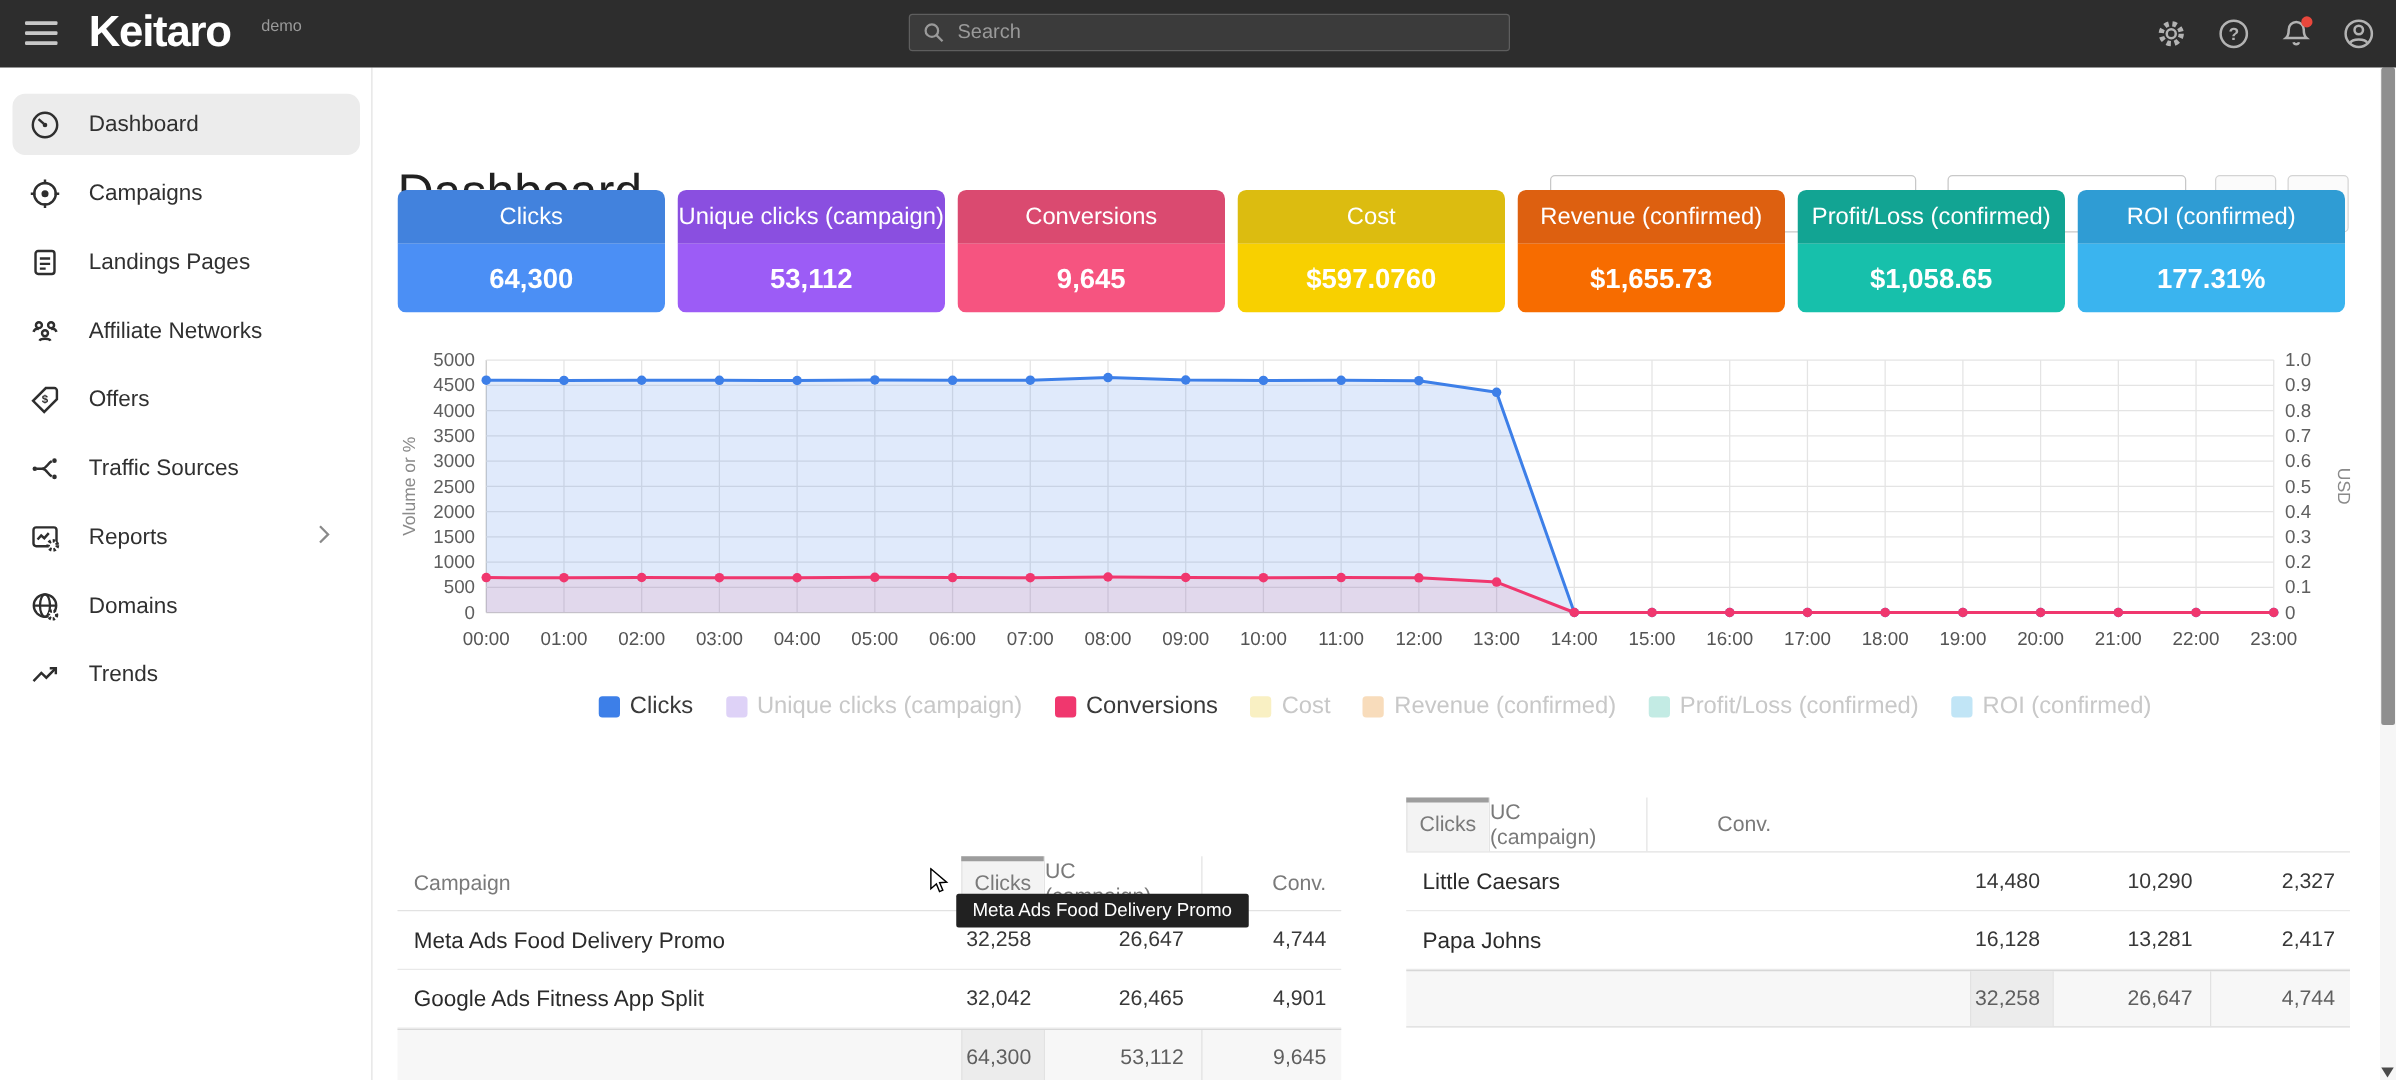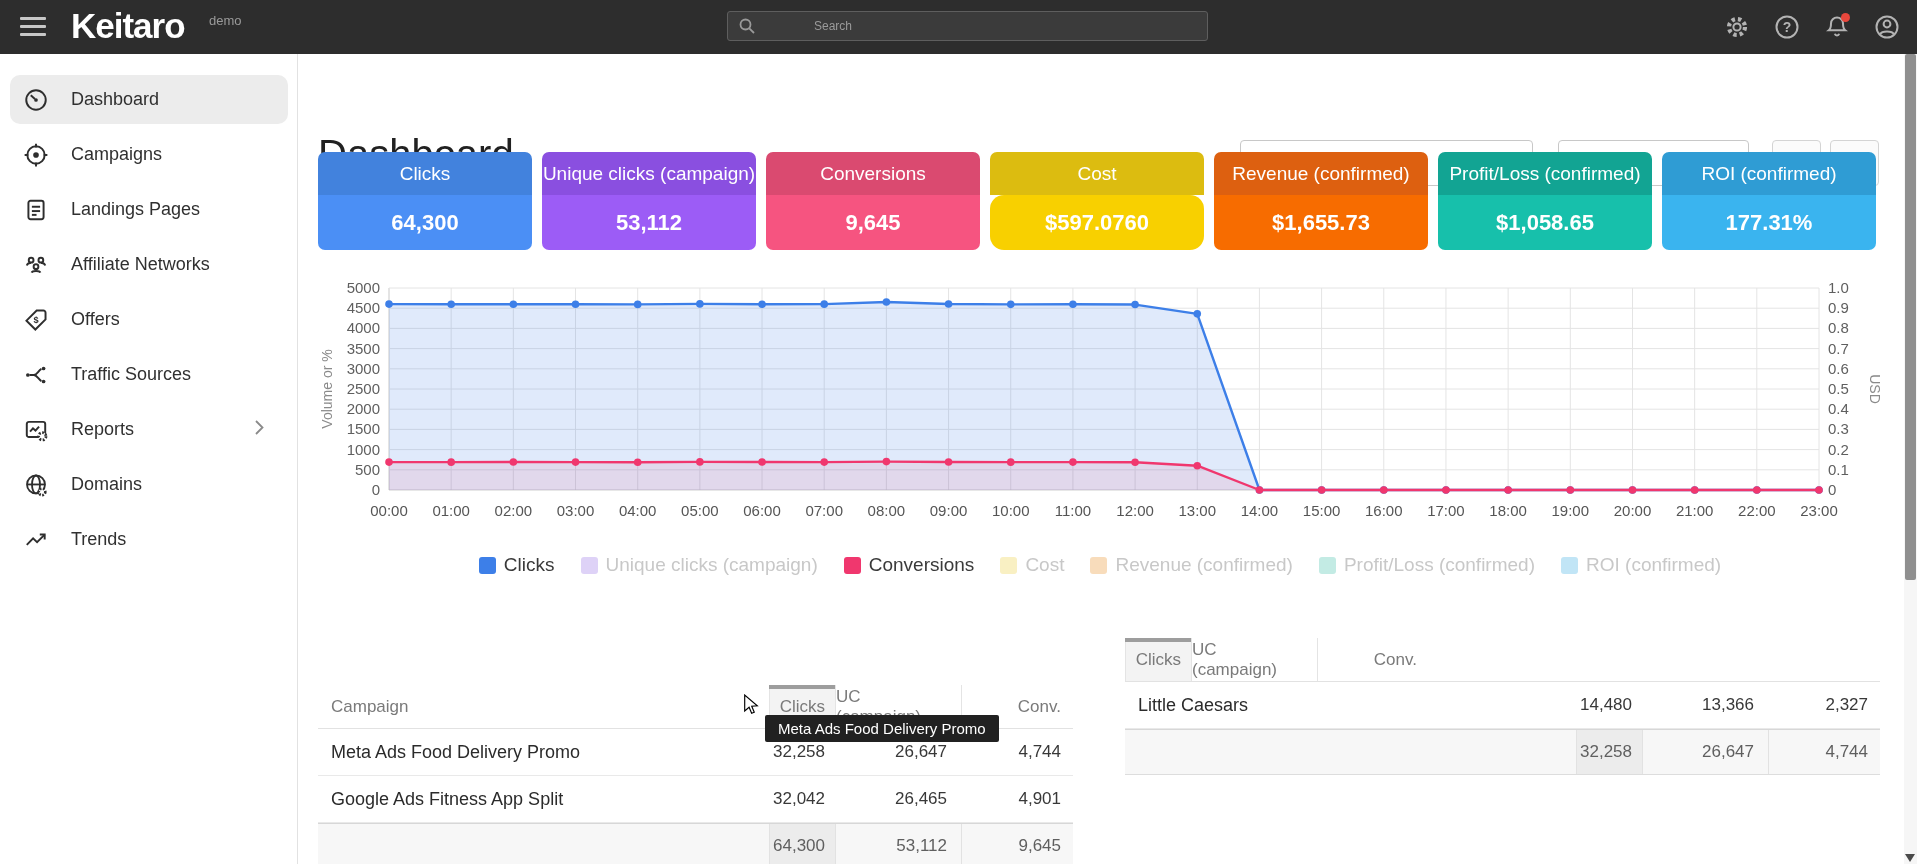--- a/index.html
+++ b/index.html
@@ -8,22 +8,22 @@
 
   
   .topbar{position:absolute;left:0;top:0;width:1917px;height:54px;background:#2d2d2d;z-index:30;}
   .hamburger{position:absolute;left:20px;top:17px;width:26px;height:20px;cursor:pointer;}
   .hamburger span{display:block;width:26px;height:3px;background:#c7c7c7;margin-bottom:5px;border-radius:1px;}
   .brand{position:absolute;left:71px;top:6px;font-size:35px;font-weight:bold;color:#ffffff;letter-spacing:-1px;}
   .brand-suffix{position:absolute;left:209px;top:13px;font-size:13px;color:#9a9a9a;font-weight:normal;}
   .search{position:absolute;left:727px;top:11px;width:481px;height:30px;background:#3b3b3b;
           border:1px solid #5e5e5e;border-radius:3px;display:flex;align-items:center;box-sizing:border-box;}
   .search svg{margin:0 8px 0 10px;flex:none;}
-  .search input{background:transparent;border:none;outline:none;color:#cfcfcf;font-size:12px;width:420px;
-          font-family:"Liberation Sans",sans-serif;margin-left:48px;}
+  .search input{background:transparent;border:none;outline:none;color:#cfcfcf;font-size:16px;width:420px;
+          font-family:"Liberation Sans",sans-serif;}
   .search input::placeholder{color:#9a9a9a;}
   .top-icons{position:absolute;right:16px;top:13px;display:flex;gap:22px;}
   .tico{position:relative;width:28px;height:28px;color:#b3b3b3;cursor:pointer;}
   .tico svg{width:28px;height:28px;}
   .badge-dot{position:absolute;top:0px;right:1px;width:9px;height:9px;border-radius:50%;background:#e8473c;}
 
   
   .sidebar{position:absolute;left:0;top:54px;width:298px;height:810px;background:#fff;
            border-right:1px solid #e2e2e2;box-sizing:border-box;padding-top:21px;z-index:20;}
   .nav-item{position:relative;width:278px;height:49px;margin:0 0 6px 10px;border-radius:10px;
@@ -256,21 +256,21 @@
         <div class="card">
           <div class="chead" style="background: rgb(138, 79, 224);">Unique clicks (campaign)</div>
           <div class="cval" style="background: rgb(156, 92, 246);">53,112</div>
         </div>
         <div class="card">
           <div class="chead" style="background: rgb(218, 74, 112);">Conversions</div>
           <div class="cval" style="background: rgb(246, 84, 128);">9,645</div>
         </div>
         <div class="card">
           <div class="chead" style="background: rgb(220, 188, 16);">Cost</div>
-          <div class="cval" style="background: rgb(248, 208, 0); border-radius: 14px;">$597.0760</div>
+          <div class="cval" style="background: rgb(248, 208, 0);">$597.0760</div>
         </div>
         <div class="card">
           <div class="chead" style="background: rgb(221, 96, 16);">Revenue (confirmed)</div>
           <div class="cval" style="background: rgb(247, 108, 0);">$1,655.73</div>
         </div>
         <div class="card">
           <div class="chead" style="background: rgb(18, 164, 147);">Profit/Loss (confirmed)</div>
           <div class="cval" style="background: rgb(23, 192, 171);">$1,058.65</div>
         </div>
         <div class="card">
@@ -478,22 +478,28 @@
     <div class="dtable t-right">
         <div class="trow thead">
           <div class="cell col1 sorted">Clicks</div>
           <div class="cell col2">UC (campaign)</div>
           <div class="cell col3">Conv.</div>
         </div>
         <div class="tbody">
           <div class="trow">
             <div class="cell col0">Little Caesars</div>
             <div class="cell col1">14,480</div>
-            <div class="cell col2">13,366</div>
+            <div class="cell col2">10,290</div>
             <div class="cell col3">2,327</div>
+          </div>
+          <div class="trow">
+            <div class="cell col0">Papa Johns</div>
+            <div class="cell col1">16,128</div>
+            <div class="cell col2">13,281</div>
+            <div class="cell col3">2,417</div>
           </div>
         </div>
         <div class="trow tfoot">
           <div class="cell col0"></div>
           <div class="cell col1 sorted">32,258</div>
           <div class="cell col2">26,647</div>
           <div class="cell col3">4,744</div>
         </div>
       </div>
 

